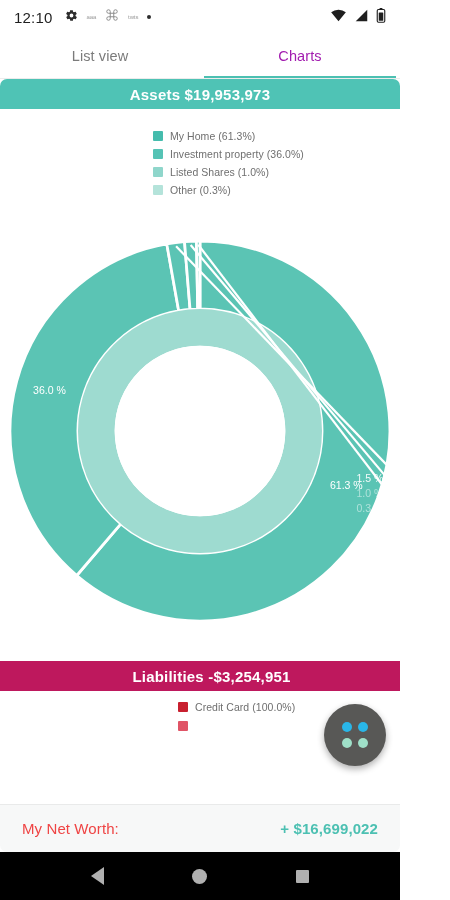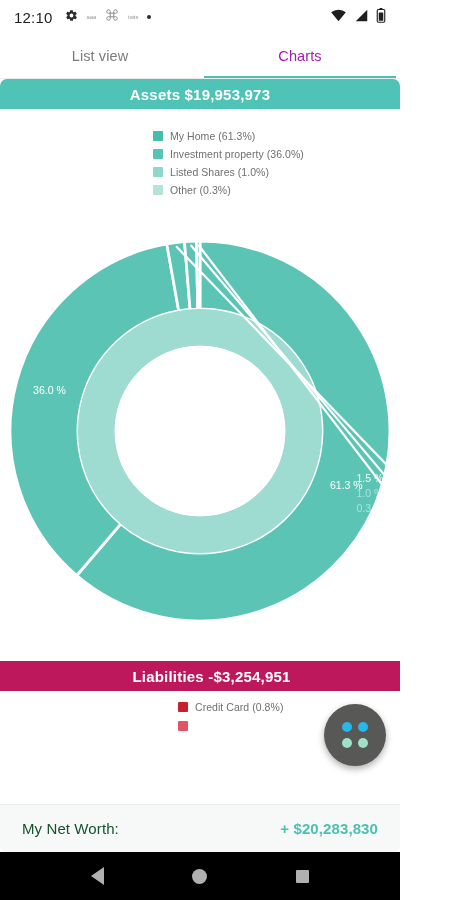--- a/index.html
+++ b/index.html
@@ -206,21 +206,21 @@
     height: 48px;
     background: #f7f8f8;
     border-top: 1px solid #e9eaea;
     display: flex;
     align-items: center;
     justify-content: space-between;
     padding: 0 22px;
   }
   .networth-label {
     font-size: 15px;
-    color: #14532d;
+    color: #ef4444;
     letter-spacing: .1px;
   }
   .networth-value {
     font-size: 15px;
     color: #4cc0b2;
     font-weight: 600;
     letter-spacing: .1px;
   }
 
   
@@ -373,38 +373,38 @@
         </svg>
     </div>
 
     <div class="section-header liabilities">
       <span>Liabilities -$3,254,951</span>
     </div>
 
     <div class="liab-legend">
       <div class="legend-row">
         <span class="legend-swatch" style="background:#c8202f"></span>
-        <span class="legend-label">Credit Card (0.8%)</span>
+        <span class="legend-label">Credit Card (100.0%)</span>
       </div>
       <div class="legend-row">
         <span class="legend-swatch" style="background:#e05466"></span>
         <span class="legend-label"></span>
       </div>
     </div>
 
     <div class="fab">
       <span class="fab-dot" style="background:#29b6e8"></span>
       <span class="fab-dot" style="background:#29b6e8"></span>
       <span class="fab-dot" style="background:#9fe0c8"></span>
       <span class="fab-dot" style="background:#9fe0c8"></span>
     </div>
 
     <div class="networth-bar">
       <span class="networth-label">My Net Worth:</span>
-      <span class="networth-value">+ $20,283,830</span>
+      <span class="networth-value">+ $16,699,022</span>
     </div>
 
   </div>
 
   <div class="nav-bar">
     <div class="nav-btn">
       <span class="nav-back"></span>
     </div>
     <div class="nav-btn">
       <span class="nav-home"></span>

